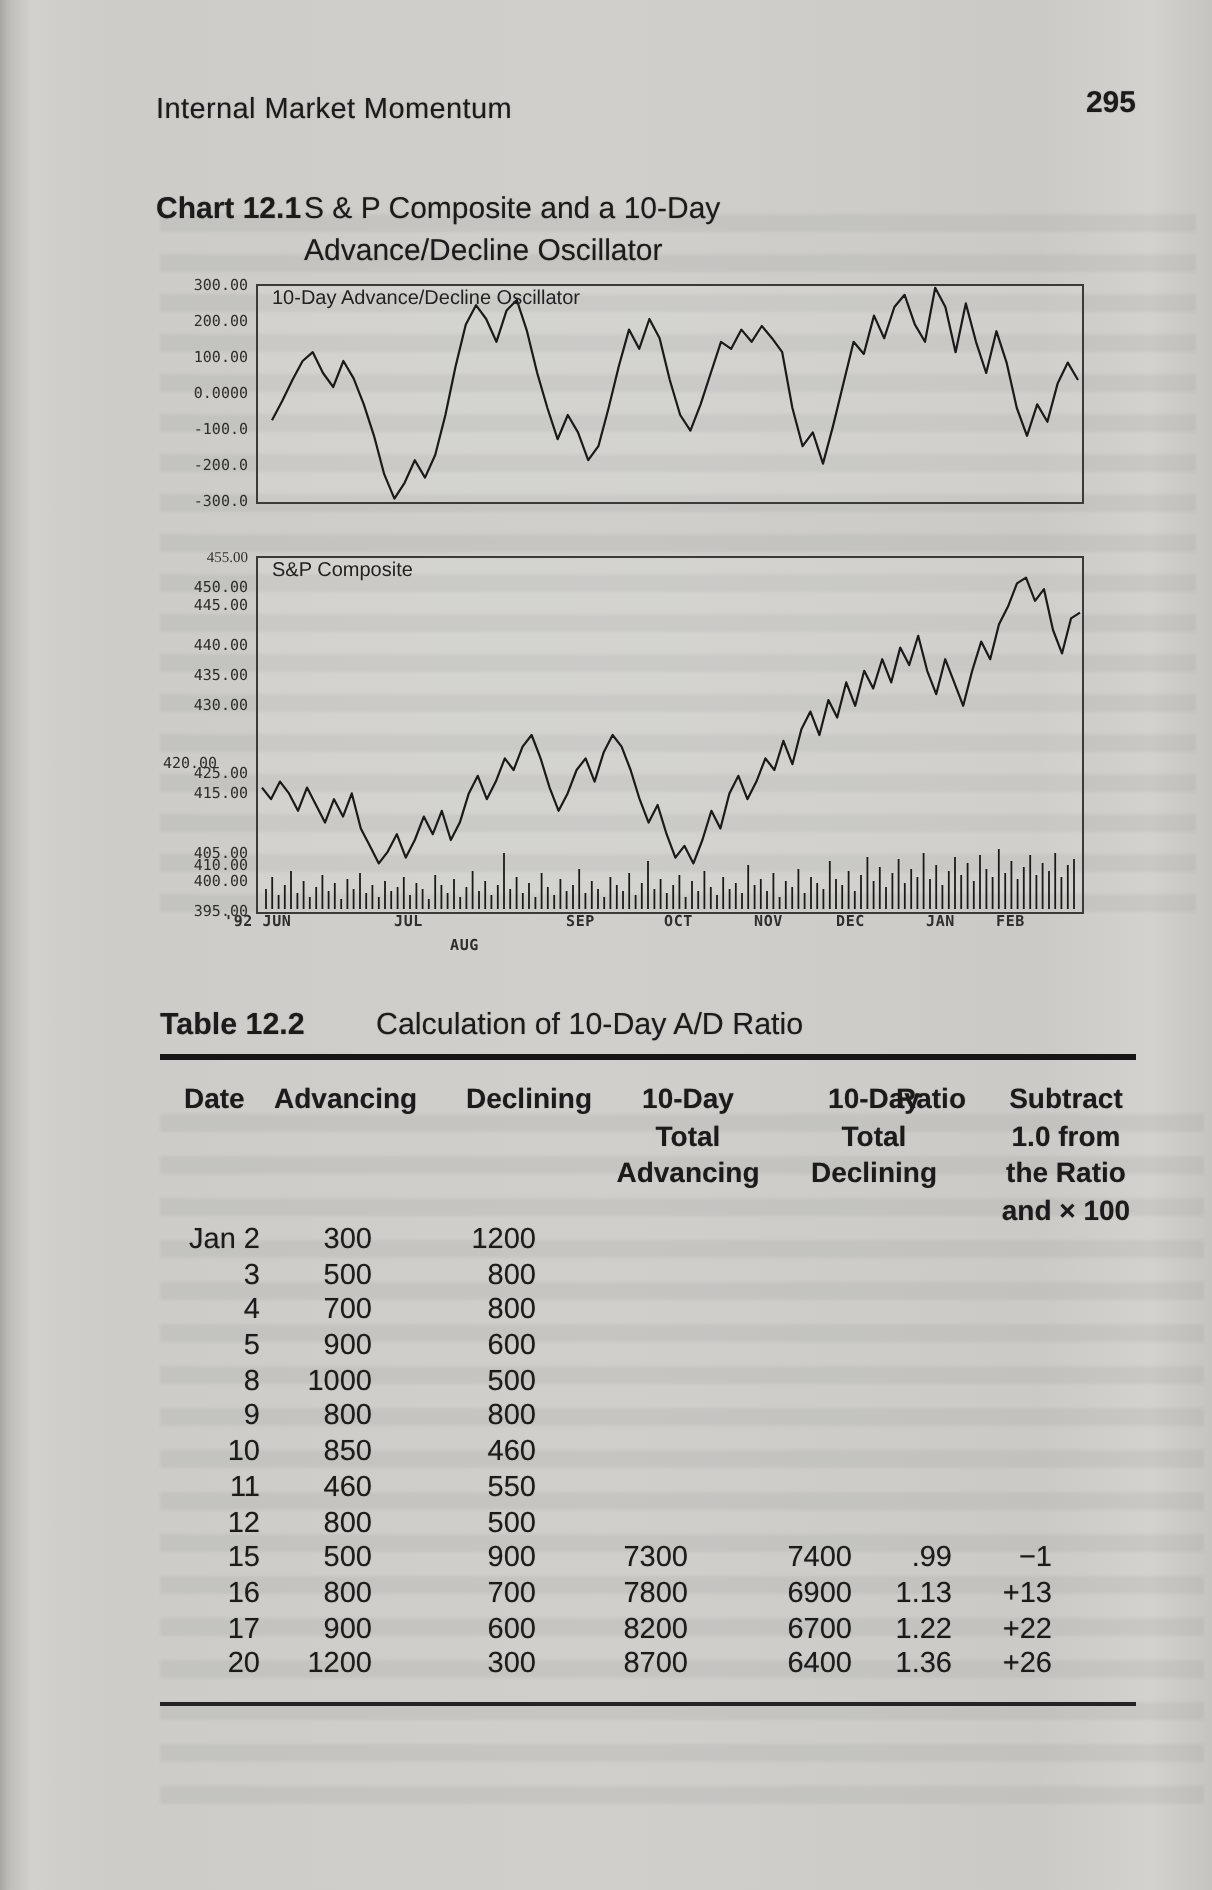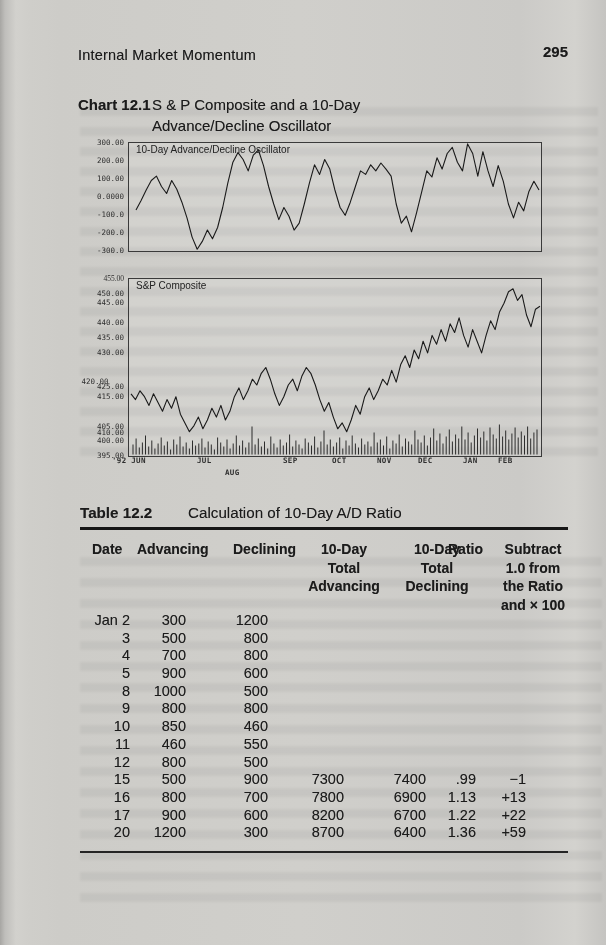--- a/index.html
+++ b/index.html
@@ -346,21 +346,21 @@
         <span class="c c5">1.22</span>
         <span class="c c6">+22</span>
       </div>
       <div class="trow">
         <span class="c c0">20</span>
         <span class="c c1">1200</span>
         <span class="c c2">300</span>
         <span class="c c3">8700</span>
         <span class="c c4">6400</span>
         <span class="c c5">1.36</span>
-        <span class="c c6">+59</span>
+        <span class="c c6">+26</span>
       </div>
     </div>
   <div class="rule-thin"></div>
 <span class="ytick" style="top: 138px;">300.00</span>
     <span class="ytick" style="top: 156px;">200.00</span>
     <span class="ytick" style="top: 174px;">100.00</span>
     <span class="ytick" style="top: 192px;">0.0000</span>
     <span class="ytick" style="top: 210px;">-100.0</span>
     <span class="ytick" style="top: 228px;">-200.0</span>
     <span class="ytick" style="top: 246px;">-300.0</span>

